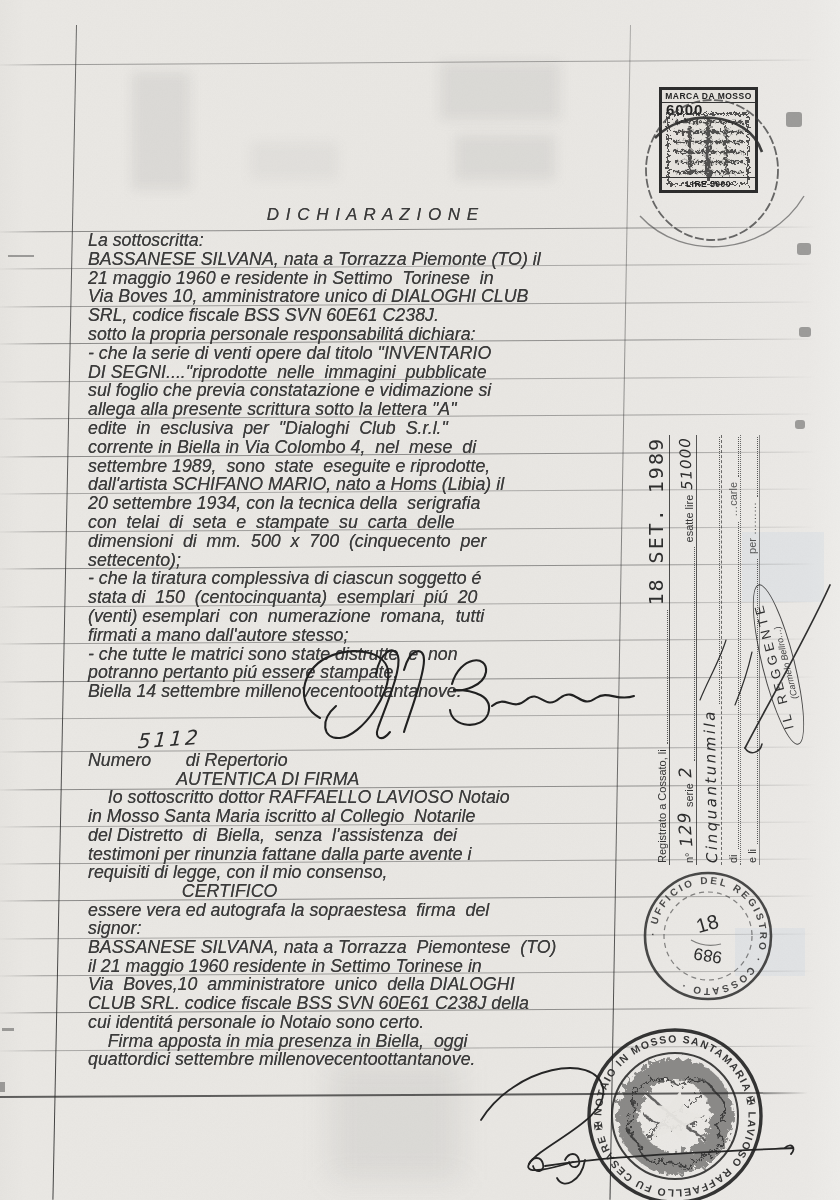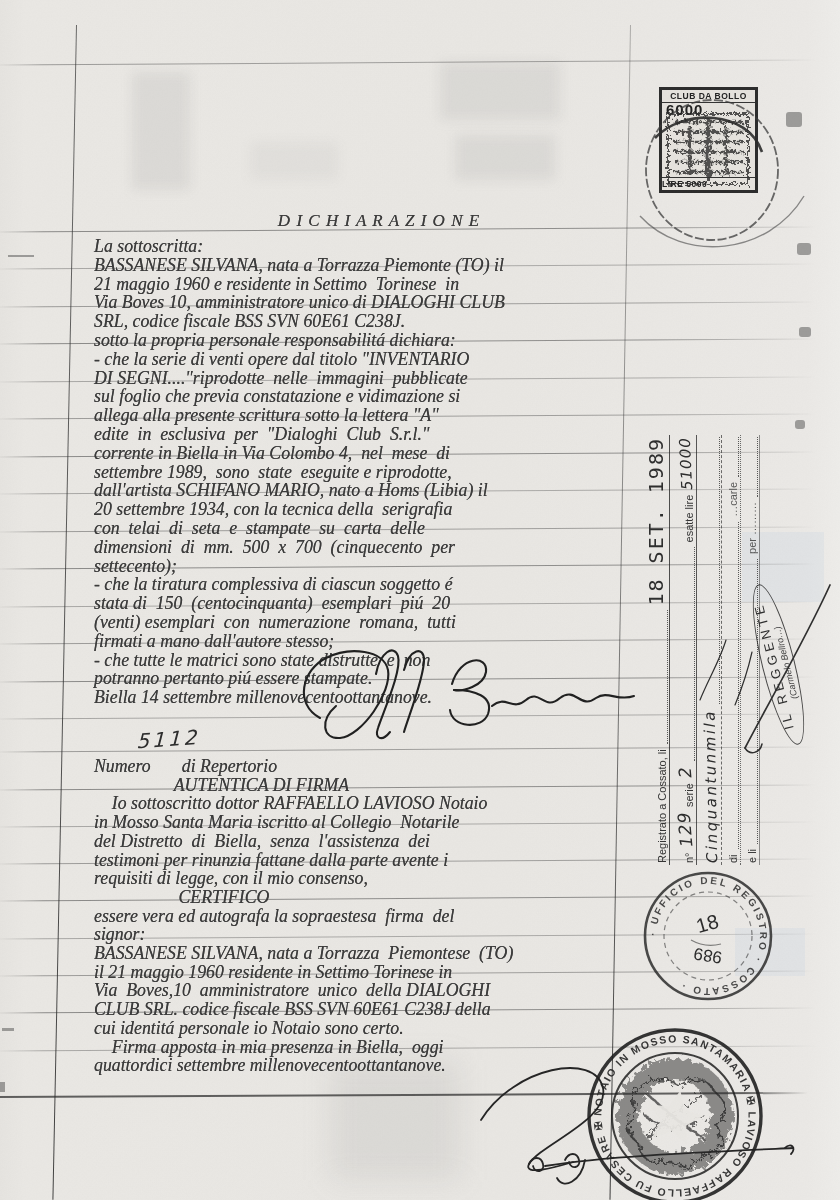--- a/index.html
+++ b/index.html
@@ -1,21 +1,21 @@
 <!DOCTYPE html>
 <html><head>
 <meta charset="utf-8">
 <style>
   html,body{margin:0;padding:0;background:#d8d6d2;}
   #page{position:relative;width:840px;height:1200px;overflow:hidden;
         background:linear-gradient(90deg,#e6e4e0 0,#eae8e4 3%,#e9e7e3 60%,#ebe9e6 96%,#eeedea 100%);
         font-family:"DejaVu Sans Mono",monospace;}
   
-  .typed{position:absolute;margin:16px;white-space:pre;color:#3a3a3a;
-         font-family:Liberation Serif, serif;font-style:italic;
+  .typed{position:absolute;margin:10px;white-space:pre;color:#3a3a3a;
+         font-family:Liberation Sans, sans-serif;font-style:italic;
          text-shadow:0 0 .6px rgba(58,58,58,.85);}
   #doc-title{left:78px;top:195px;width:570px;text-align:center;font-size:17px;letter-spacing:1px;}
   #body-block{left:78px;top:221px;width:578px;font-size:17.8px;line-height:18.8px;}
   #auth-block{left:78px;top:741px;width:578px;font-size:17.8px;line-height:18.7px;}
   
   .rule{position:absolute;left:-6px;width:822px;height:1px;transform:rotate(-0.35deg);
         background:linear-gradient(to right,rgba(70,70,70,0) 0,rgba(70,70,70,.9) 6%,rgba(70,70,70,.85) 80%,rgba(70,70,70,.25) 96%,rgba(70,70,70,0) 100%);}
   #heavy-rule{position:absolute;left:0;top:1094px;width:808px;height:2px;opacity:.8;
         background:linear-gradient(to right,rgba(40,40,40,.9) 0,rgba(40,40,40,.9) 92%,rgba(40,40,40,0) 100%);transform:rotate(-0.3deg);}
   .vrule{position:absolute;top:25px;width:1.4px;transform-origin:top center;}
@@ -47,21 +47,21 @@
         border:1.6px solid rgba(30,30,30,.8);border-radius:50%;padding:3px 16px;text-align:center;}
   #reggente-box .t1{font-size:13px;letter-spacing:4px;color:#2d2d2d;white-space:nowrap;}
   #reggente-box .t2{font-size:9px;font-style:italic;color:#3c3c3c;white-space:nowrap;}
   
   #bollo{position:absolute;left:659px;top:87px;width:99px;height:106px;border:3px solid #2b2b2b;
         box-sizing:border-box;background:#e6e3de;overflow:hidden;font-family:"Liberation Sans",sans-serif;}
   #bollo .band{font-weight:bold;color:#222;text-align:center;font-size:8.5px;letter-spacing:.5px;
         border-bottom:1px solid #333;padding:1px 0;white-space:nowrap;}
   #bollo .val{position:absolute;left:4px;top:11px;font-size:15px;font-weight:bold;color:#1e1e1e;letter-spacing:1px;}
   #bollo .foot{position:absolute;bottom:0;left:0;right:0;border-top:1px solid #333;border-bottom:none;
-        font-size:8.5px;font-weight:bold;text-align:left;color:#222;}
+        font-size:8.5px;font-weight:bold;text-align:center;color:#222;}
   
   .ghost{position:absolute;background:rgba(120,120,126,.12);filter:blur(6px);}
   .tick{position:absolute;background:rgba(60,60,60,.45);}
   .bluepatch{position:absolute;background:rgba(175,200,225,.16);}
   svg{position:absolute;overflow:visible;}
   svg text{font-family:"Liberation Sans",sans-serif;}
 </style>
 </head>
 <body>
 
@@ -152,21 +152,21 @@
 il 21 maggio 1960 residente in Settimo Torinese in
 Via  Boves,10  amministratore  unico  della DIALOGHI
 CLUB SRL. codice fiscale BSS SVN 60E61 C238J della
 cui identitá personale io Notaio sono certo.
     Firma apposta in mia presenza in Biella,  oggi
 quattordici settembre millenovecentoottantanove.</pre>
 
   <div id="numero-hand" class="hand">5112</div>
 
   <div id="bollo">
-    <div class="band">CLUB DA BOLLO</div>
+    <div class="band">MARCA DA MOSSO</div>
     <div class="val">6000</div>
     <svg width="93" height="78" style="left:0;top:22px;">
       <defs>
         <filter id="rough">
             <feTurbulence type="fractalNoise" baseFrequency="0.35" numOctaves="3" result="n"></feTurbulence>
         <feDisplacementMap in="SourceGraphic" in2="n" scale="9"></feDisplacementMap>
           </filter>
       </defs>
       <g filter="url(#rough)" stroke="#2a2a2a" fill="none" opacity=".8">
         <rect x="6" y="2" width="80" height="70" stroke-width="2"></rect>

